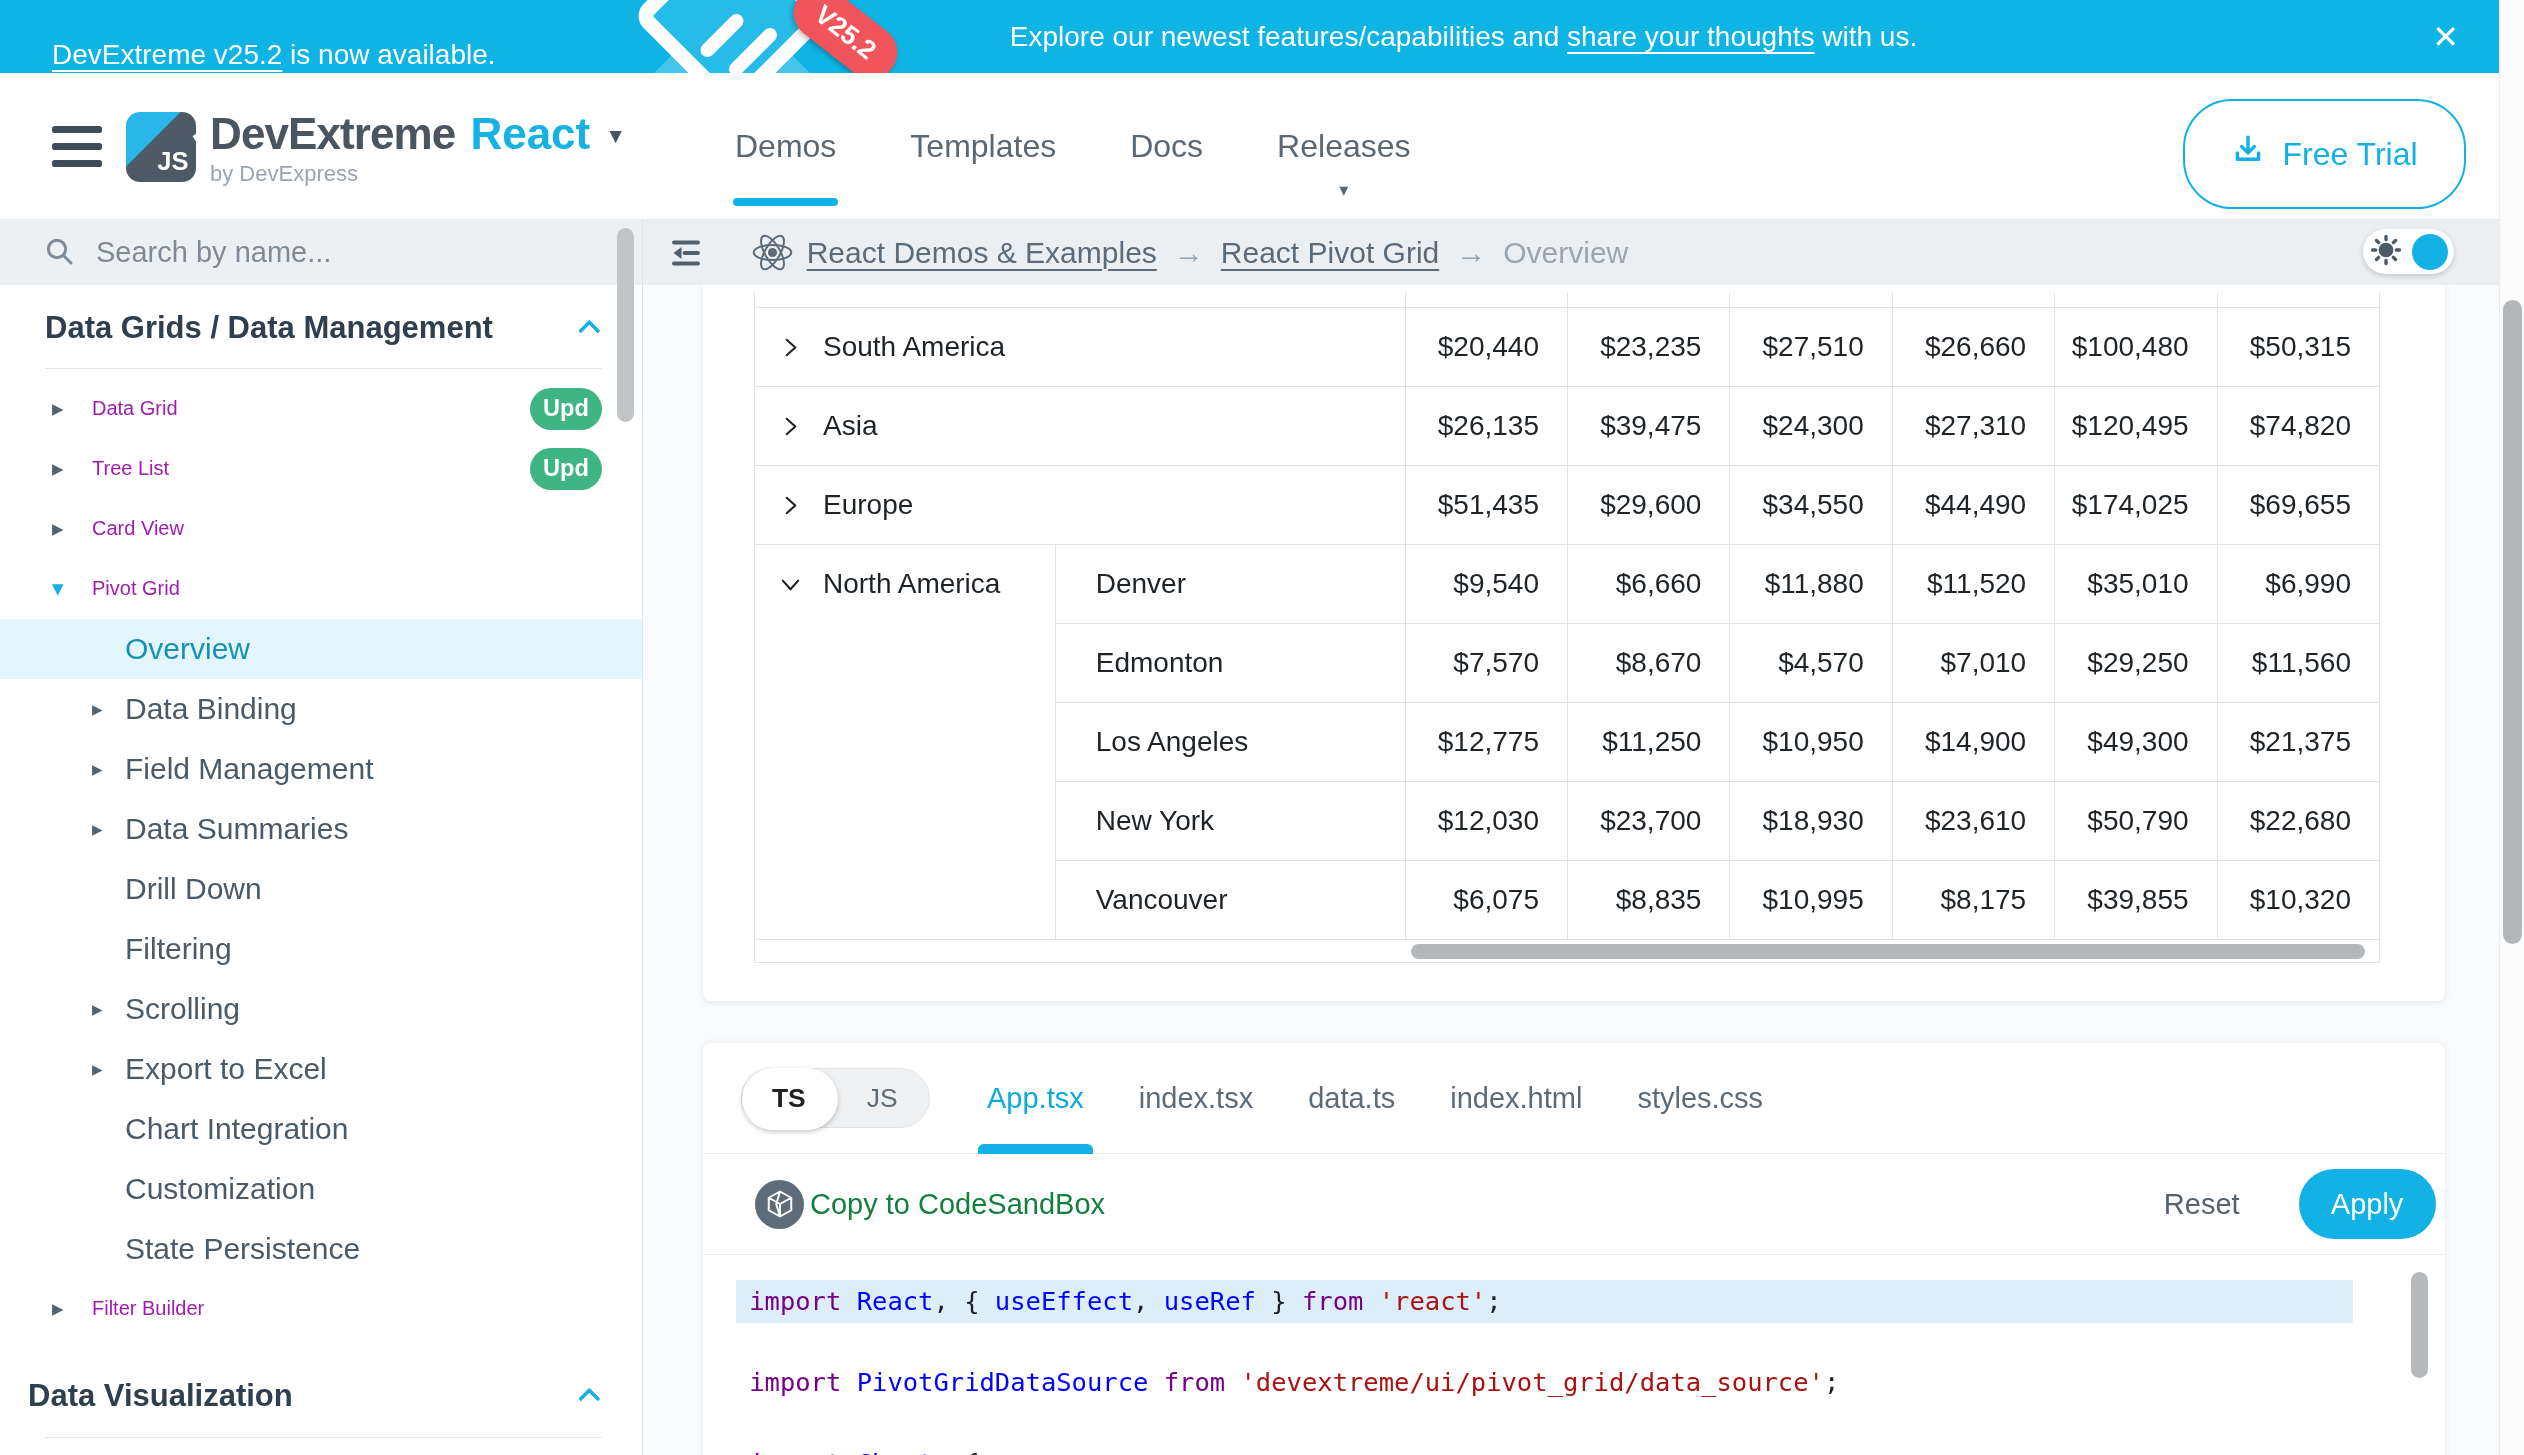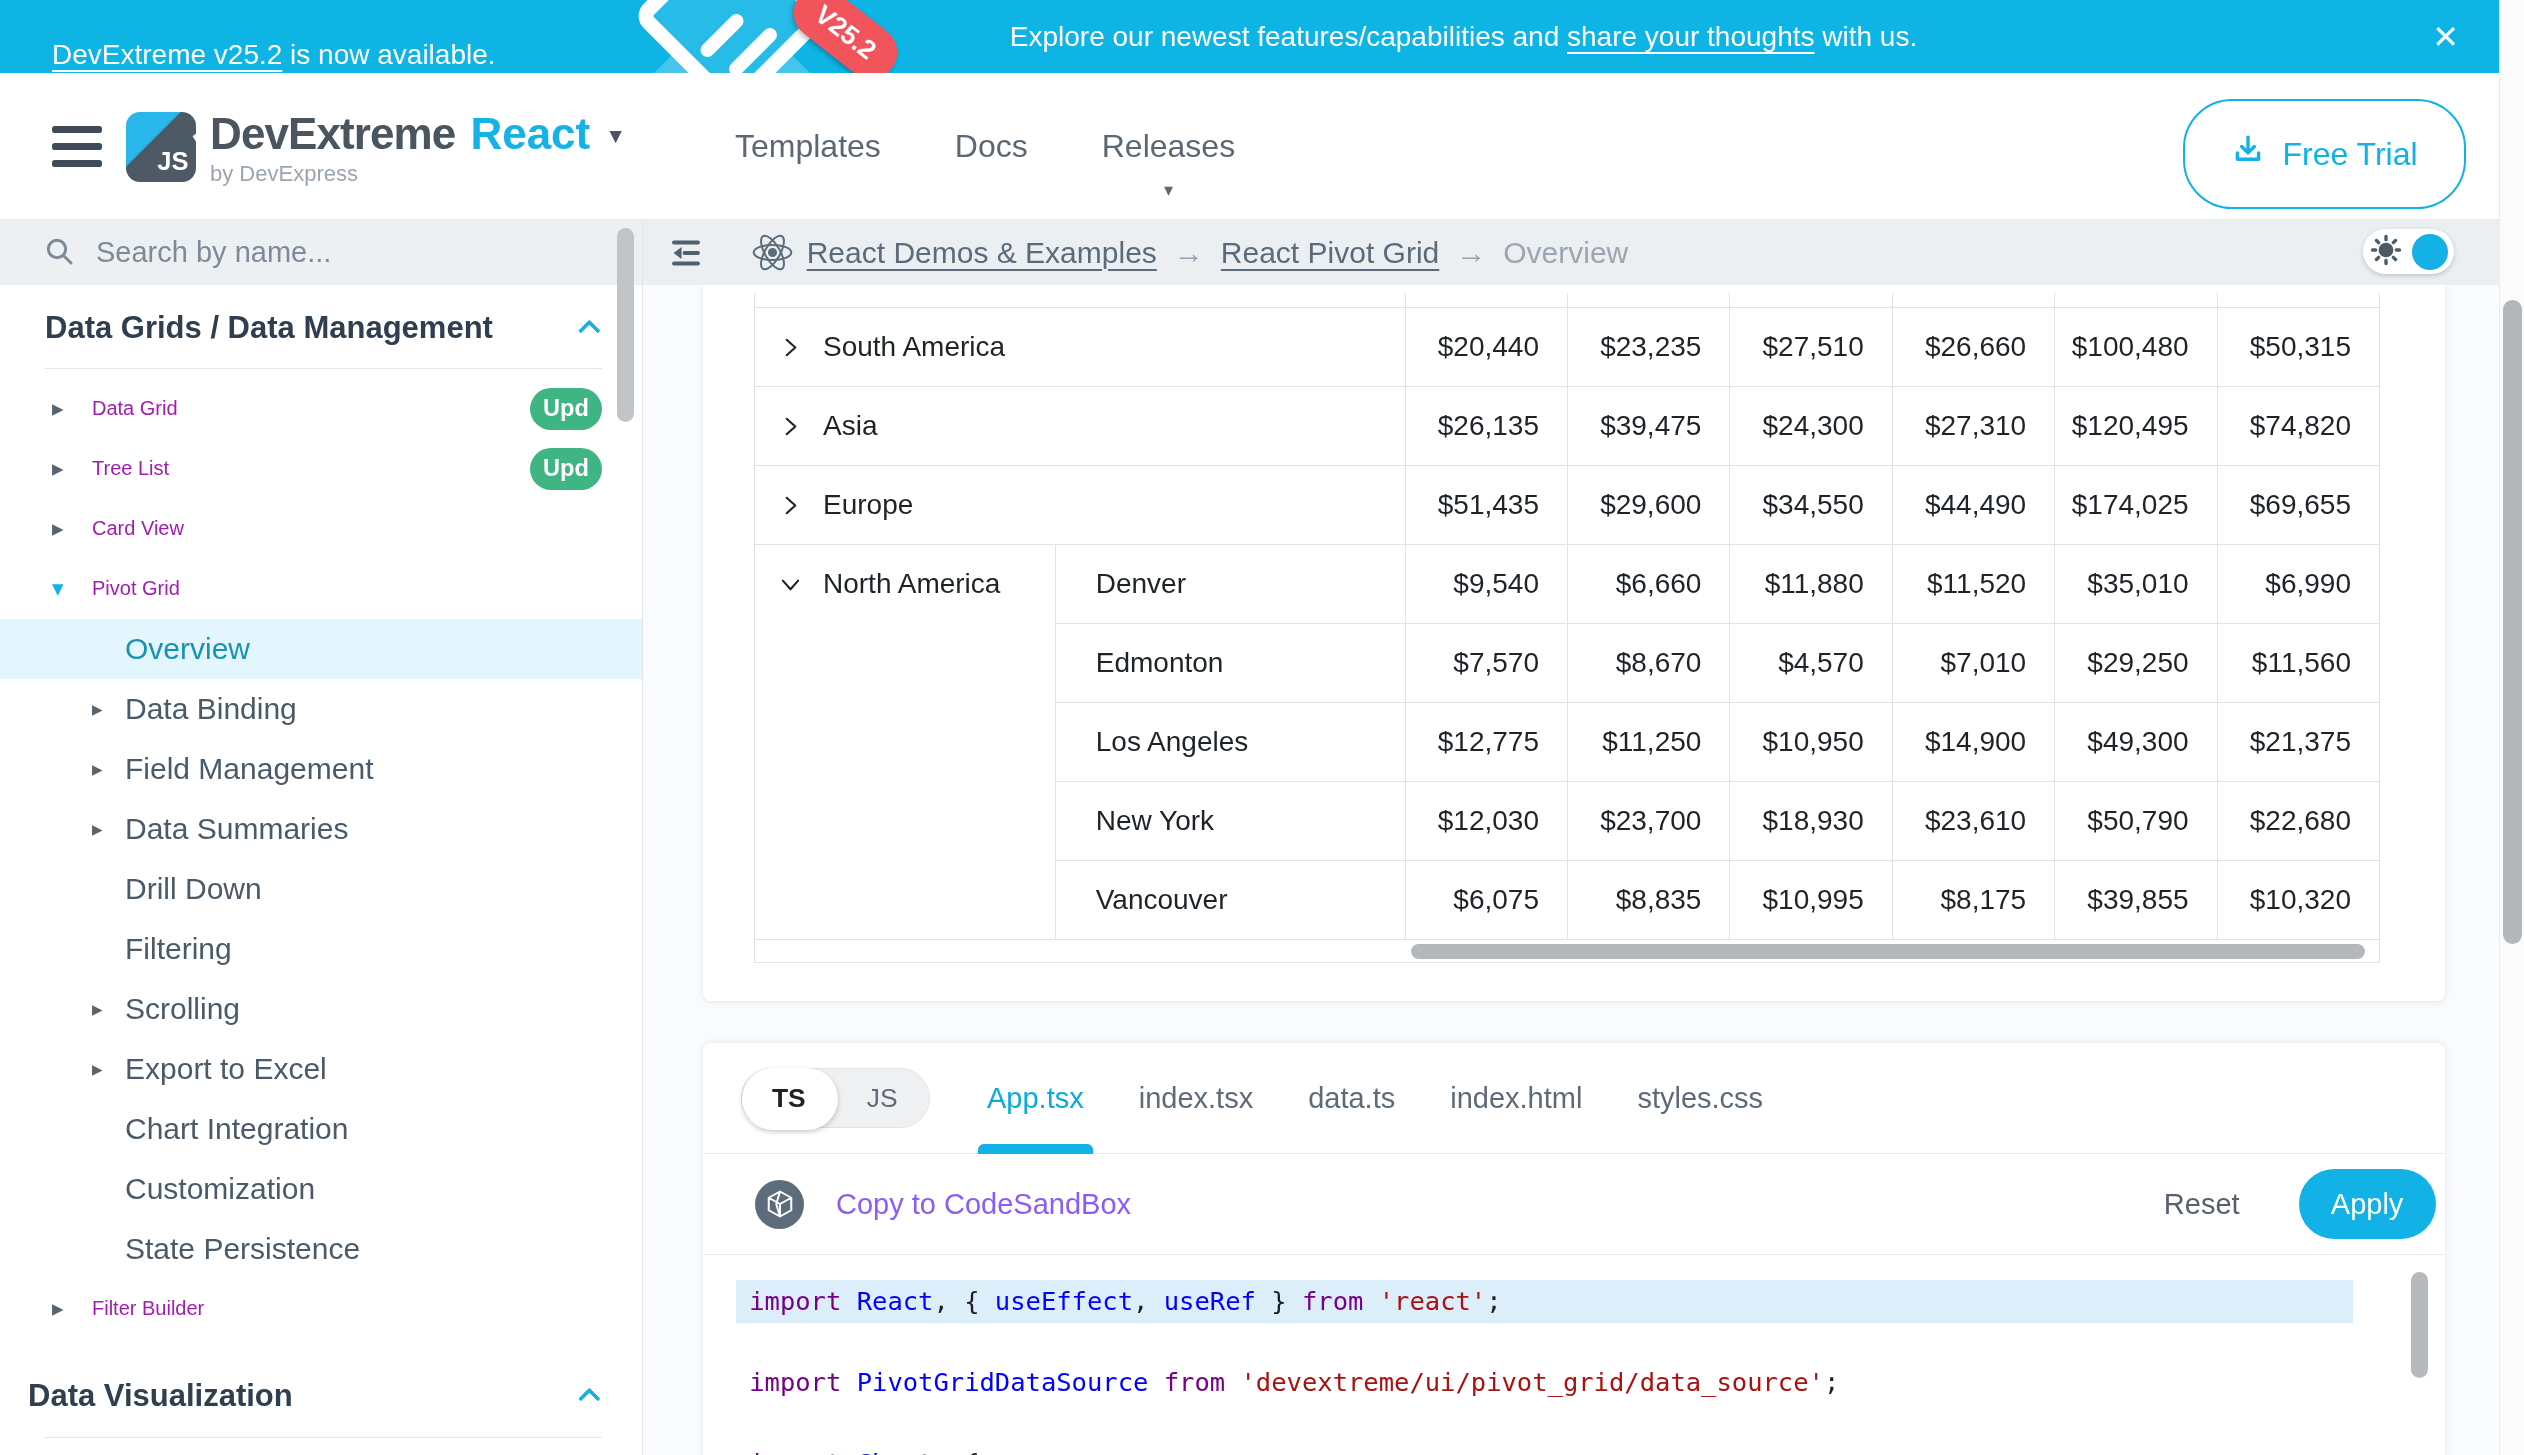--- a/index.html
+++ b/index.html
@@ -143,21 +143,21 @@
   .file-tabs { display:flex; margin-left:57px; gap:55px; height:111px; }
   .file-tab { position:relative; display:flex; align-items:center; font-size:29px; color:#5d6b78;
     cursor:pointer; }
   .file-tab.active { color:#0aabda; }
   .file-tab.active::after { content:""; position:absolute; left:-9.4px; right:-9.4px; bottom:0;
     height:9.4px; background:#13b1e5; border-radius:5.7px 5.7px 0 0; }
   .sandbox-row { height:101px; border-bottom:0.9px solid #e8ecef; display:flex; align-items:center;
     padding:0 9.4px 0 52px; }
   .csb-circle { width:49px; height:49px; border-radius:50%; background:#5d6c7b; display:flex;
     align-items:center; justify-content:center; cursor:pointer; }
-  .csb-label { margin-left:32px; font-size:29px; color:#8b5cf6; cursor:pointer; }
+  .csb-label { margin-left:6px; font-size:29px; color:#15803d; cursor:pointer; }
   .sandbox-spacer { flex:1; }
   .btn-reset { font-size:29px; color:#56626e; background:none; border:none; cursor:pointer;
     margin-right:59px; font-family:inherit; }
   .btn-apply { width:137px; height:70px; border-radius:35px; background:#13b2e6; color:#fff;
     border:none; font-size:29px; cursor:pointer; font-family:inherit; }
   .code-area { position:relative; height:200px; padding-top:24.5px; overflow:hidden;
     font-family:"DejaVu Sans Mono","Liberation Mono",monospace; font-size:25.5px; }
   .code-line { margin:0 0 38px 33px; width:1617px; padding:5.7px 0 5.7px 13.2px; height:43px;
     line-height:32px; white-space:pre; }
   .code-line.hl { background:#ddeefb; }
@@ -203,20 +203,23 @@
     </div>
     <div class="brand-wrap">
       <div class="brand-line">
         <span class="brand-name">DevExtreme</span>
         <span class="brand-framework">React</span>
         <span class="brand-caret">▼</span>
       </div>
       <div class="brand-byline">by DevExpress</div>
     </div>
     <div class="main-nav">
+        <div class="nav-item active">
+          <span>Demos</span>
+        </div>
         <div class="nav-item">
           <span>Templates</span>
         </div>
         <div class="nav-item">
           <span>Docs</span>
         </div>
         <div class="nav-item">
           <span>Releases</span>
           <span class="nav-caret">▾</span>
         </div>

